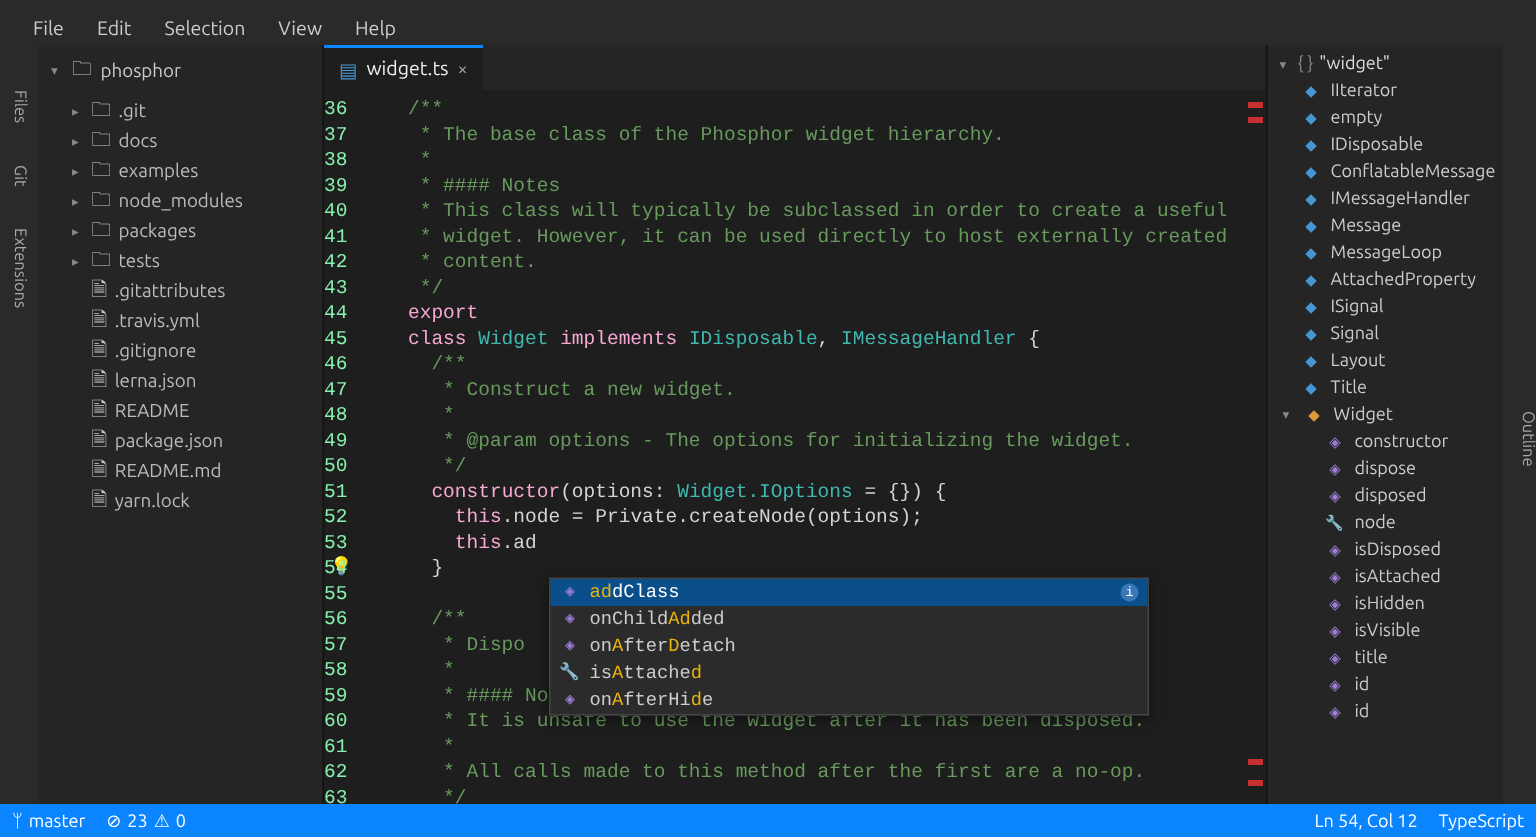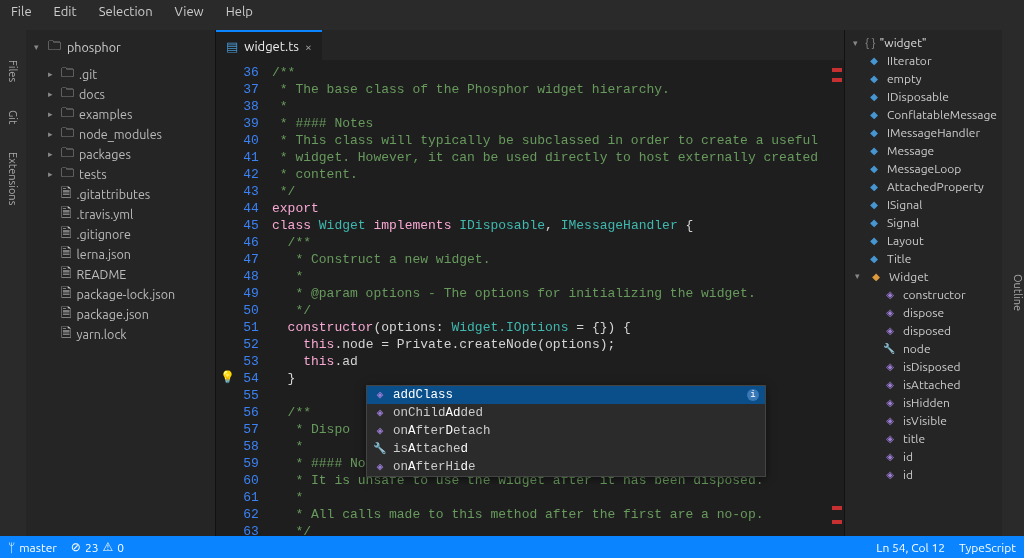--- a/index.html
+++ b/index.html
@@ -11,22 +11,22 @@
   width: 1024px;
   height: 558px;
   overflow: hidden;
   display: flex;
   flex-direction: column;
 }
 .menubar {
   height: 30px;
   background: #2a2a2a;
   display: flex;
-  align-items: flex-start;
-  padding: 0 1px;
+  align-items: flex-end;
+  padding: 0 12px;
   gap: 2px;
 }
 .menubar .menu-item {
   padding: 4px 10px;
   color: #ccc;
   cursor: pointer;
 }
 .main {
   flex: 1;
   display: flex;
@@ -108,24 +108,24 @@
 .code-area {
   flex: 1;
   position: relative;
   overflow: hidden;
   font-family: Menlo, Consolas, "Courier New", monospace;
   font-size: 13px;
   line-height: 17px;
 }
 .gutter {
   position: absolute;
-  left: 16px; top: 0;
+  left: 0; top: 0;
   width: 50px;
-  text-align: center;
-  color: #3b82f6;
+  text-align: left;
+  color: #86efac;
   padding-top: 4px;
 }
 .gutter div { padding-right: 12px; height: 17px; }
 .code {
   position: absolute;
   left: 56px; right: 0; top: 0;
   padding-top: 4px;
   white-space: pre;
   color: #ccc;
 }
@@ -156,21 +156,21 @@
   align-items: center;
   height: 18px;
   padding: 0 6px;
   gap: 6px;
   color: #ccc;
 }
 .ac-row.selected { background: #0a4f8a; color: #fff; }
 .ac-icon { width: 14px; text-align: center; font-size: 11px; }
 .cube { color: #9d7dd8; }
 .wrench { color: #bbb; }
-.hl { color: #ffffff; text-align: center; }
+.hl { color: #eab308; text-align: center; }
 .ac-info {
   margin-left: auto;
   width: 12px; height: 12px; border-radius: 50%;
   background: #3a77b7;
   font-size: 9px; color: #fff; text-align: center; line-height: 12px;
 }
 .minimap {
   position: absolute;
   right: 2px;
   top: 4px;
@@ -303,26 +303,26 @@
           <span>lerna.json</span>
         </div>
         <div class="tree-item d1">
           <span class="twisty"></span>
           <span class="icon-file"></span>
           <span>README</span>
         </div>
         <div class="tree-item d1">
           <span class="twisty"></span>
           <span class="icon-file"></span>
-          <span>package-lock.json</span>
-        </div>
-        <div class="tree-item d1">
-          <span class="twisty"></span>
-          <span class="icon-file"></span>
           <span>package.json</span>
+        </div>
+        <div class="tree-item d1">
+          <span class="twisty"></span>
+          <span class="icon-file"></span>
+          <span>README.md</span>
         </div>
         <div class="tree-item d1">
           <span class="twisty"></span>
           <span class="icon-file"></span>
           <span>yarn.lock</span>
         </div>
       </div>
   </div>
 
   <div class="editor">

